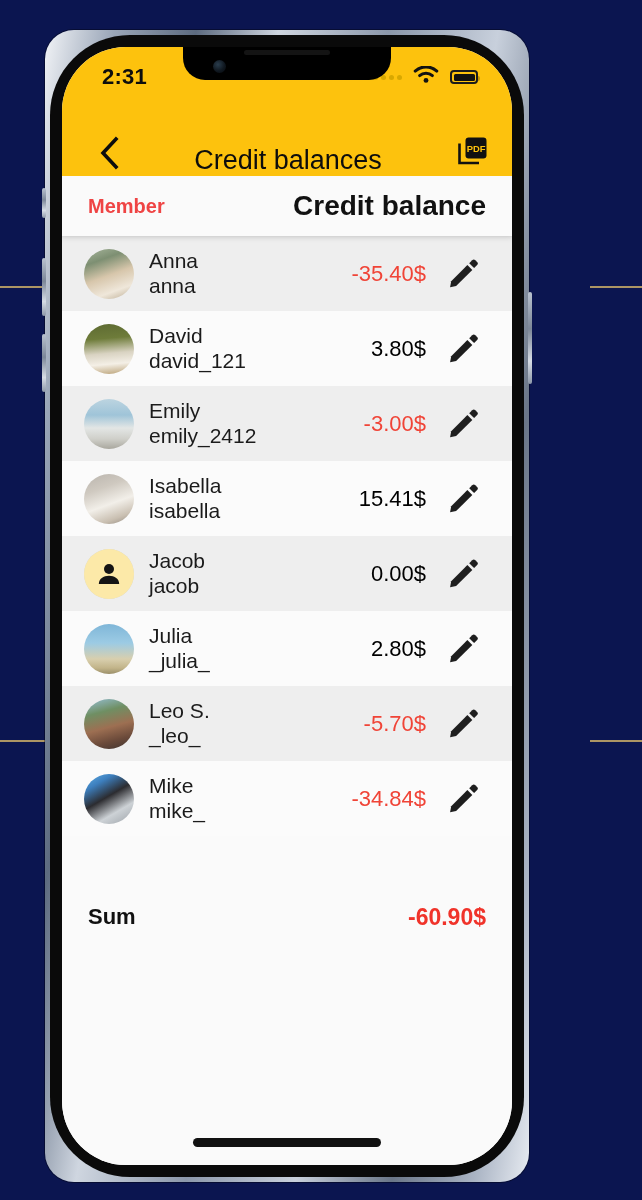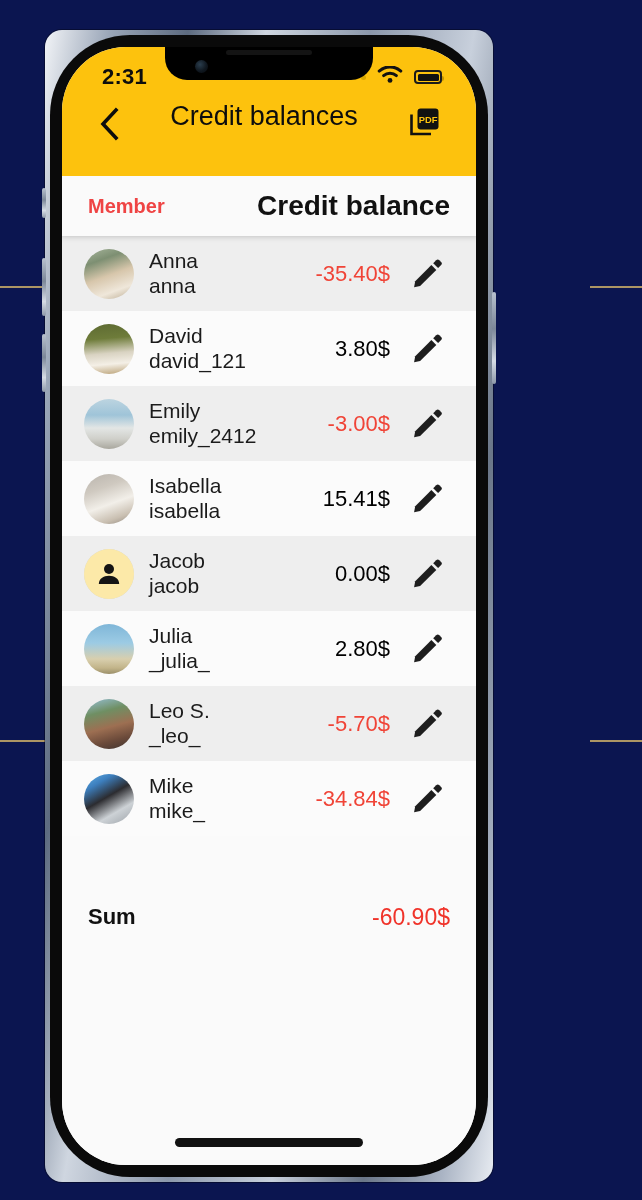--- a/index.html
+++ b/index.html
@@ -25,23 +25,23 @@
     opacity: .85;
   }
   .bg-line.left  { left: 0;   width: 88px; }
   .bg-line.right { right: 0;  width: 52px; }
 
   
   #phone {
     position: absolute;
     left: 45px;
     top: 30px;
-    width: 448px;
+    width: 484px;
     height: 1152px;
-    border-radius: 17px;
+    border-radius: 29px;
     background: linear-gradient(100deg,#f2f4f7 0%,#9aa6b8 10%,#5d6b80 22%,#cfd6e0 34%,#8c98ab 50%,#c8d0dc 66%,#6a7688 80%,#aab4c4 92%,#e8ecf2 100%);
     padding: 5px;
     box-shadow: 0 0 0 1px rgba(0,0,0,.35);
   }
   #phone-black {
     position: absolute;
     inset: 5px;
     border-radius: 80px;
     background: #0a0a0a;
   }
@@ -143,22 +143,22 @@
     background: #c59400;
   }
   #battery i { display: block; width: 100%; height: 100%; background: #111; border-radius: 1.5px; }
 
   
   #appbar {
     position: relative;
     height: 75px;
     background: #fdc20d;
     display: flex;
-    align-items: flex-start;
-    padding: 0 28px 0 24px;
+    align-items: flex-end;
+    padding: 0 16px 0 24px;
     z-index: 20;
   }
   #back-btn {
     width: 46px; height: 46px;
     display: flex; align-items: center; justify-content: center;
     cursor: pointer;
     flex: 0 0 auto;
   }
   #back-btn svg { display: block; }
   #appbar-title {
@@ -256,21 +256,21 @@
   #sum-row {
     display: flex;
     align-items: center;
     padding: 0 26px 0 26px;
     height: 66px;
     margin-top: 48px;
     background: #fafafa;
     gap: 20px;
   }
   #sum-row .s-label { font-size: 22px; font-weight: 700; color: #111; }
-  #sum-row .s-value { margin-left: auto; font-size: 23px; font-weight: 400; }
+  #sum-row .s-value { margin-left: auto; font-size: 23px; font-weight: 700; }
   #sum-row .s-value.neg { color: #f0332a; }
 
   #home-indicator {
     position: absolute;
     bottom: 18px;
     left: 50%;
     transform: translateX(-50%);
     width: 188px;
     height: 9px;
     border-radius: 5px;

